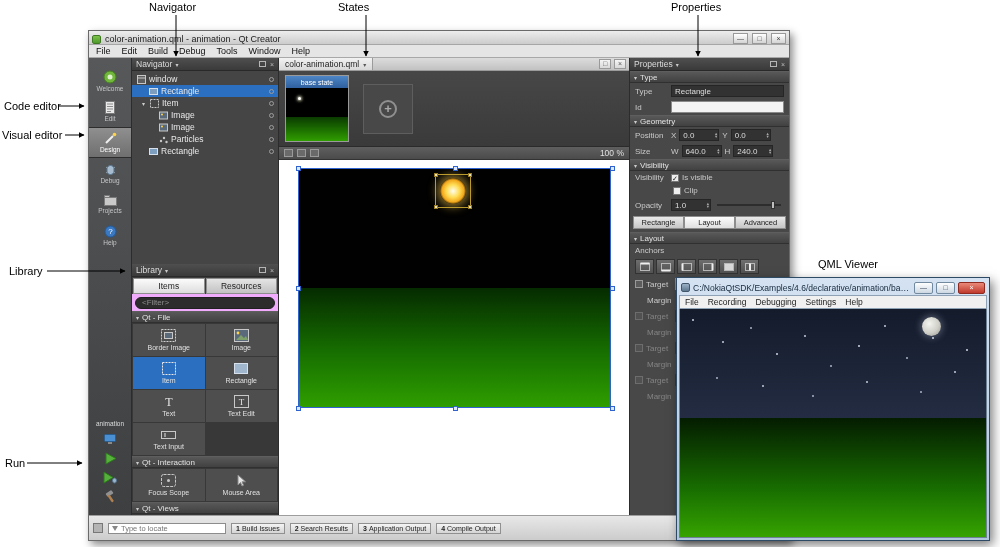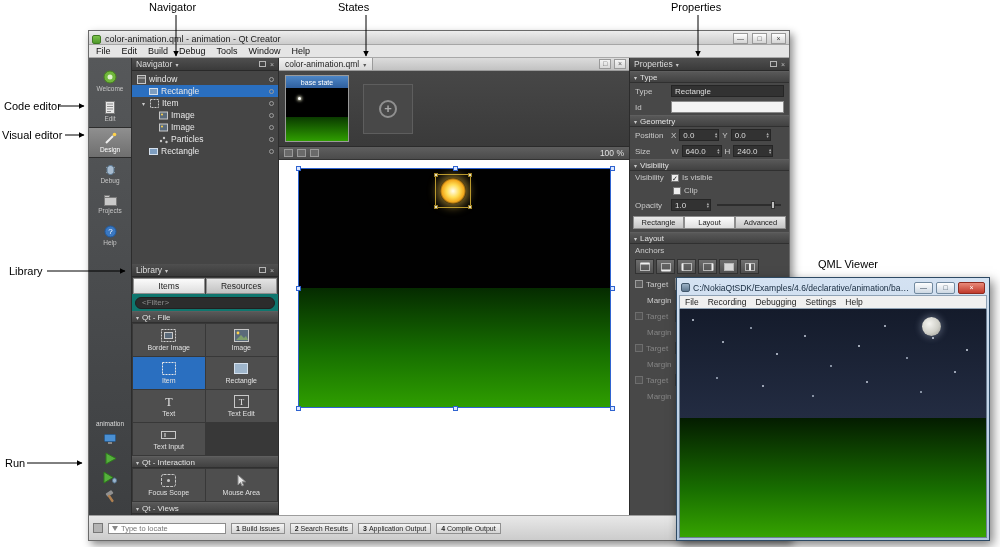--- a/index.html
+++ b/index.html
@@ -47,21 +47,21 @@
   .nrow.sel { background:#2a6fc0; }
   .eye { margin-left:auto; width:5px; height:5px; border-radius:50%; border:1px solid #9d9d9d; flex:none; }
   .mini { flex:none; display:block; }
   .exp { font-size:6px; color:#ccc; width:7px; text-align:center; flex:none; }
 
   .library { flex:1; display:flex; flex-direction:column; min-height:0; overflow:hidden; }
   .lib-tabs { display:flex; background:#3c3c3c; padding:1px 1px 0 1px; gap:1px; height:17px; flex:none; }
   .ltab { flex:1; font-size:8.5px; color:#222; background:linear-gradient(#e4e4e4,#c2c2c2); border:1px solid #8e8e8e;
           display:flex; align-items:center; justify-content:center; }
   .ltab.on { background:linear-gradient(#fbfbfb,#dddddd); }
-  .lib-filter { height:17px; background:#0f766e; display:flex; align-items:center; padding:2px 3px; flex:none; }
+  .lib-filter { height:17px; background:#f0abfc; display:flex; align-items:center; padding:2px 3px; flex:none; }
   .lib-filter input { flex:1; height:12px; background:#2c2c2c; border:1px solid #202020; border-radius:6px;
                       color:#aaa; font-size:8px; padding:0 6px; outline:none; min-width:0; }
   .lib-filter input::placeholder { color:#8f8f8f; }
   .sechead { height:12px; background:linear-gradient(#585858,#414141); border-top:1px solid #5e5e5e; border-bottom:1px solid #303030;
              display:flex; align-items:center; gap:3px; padding:0 4px; font-size:8px; color:#e2e2e2; flex:none; }
   .lgrid { display:grid; grid-template-columns:1fr 1fr; gap:1px; background:#383838; padding:1px; flex:none; }
   .lcell { height:32px; background:#4e4e4e; display:flex; flex-direction:column; align-items:center; justify-content:center;
            gap:2px; font-size:7px; color:#e0e0e0; text-align:center; }
   .lcell.sel { background:#2a6fc0; }
 

